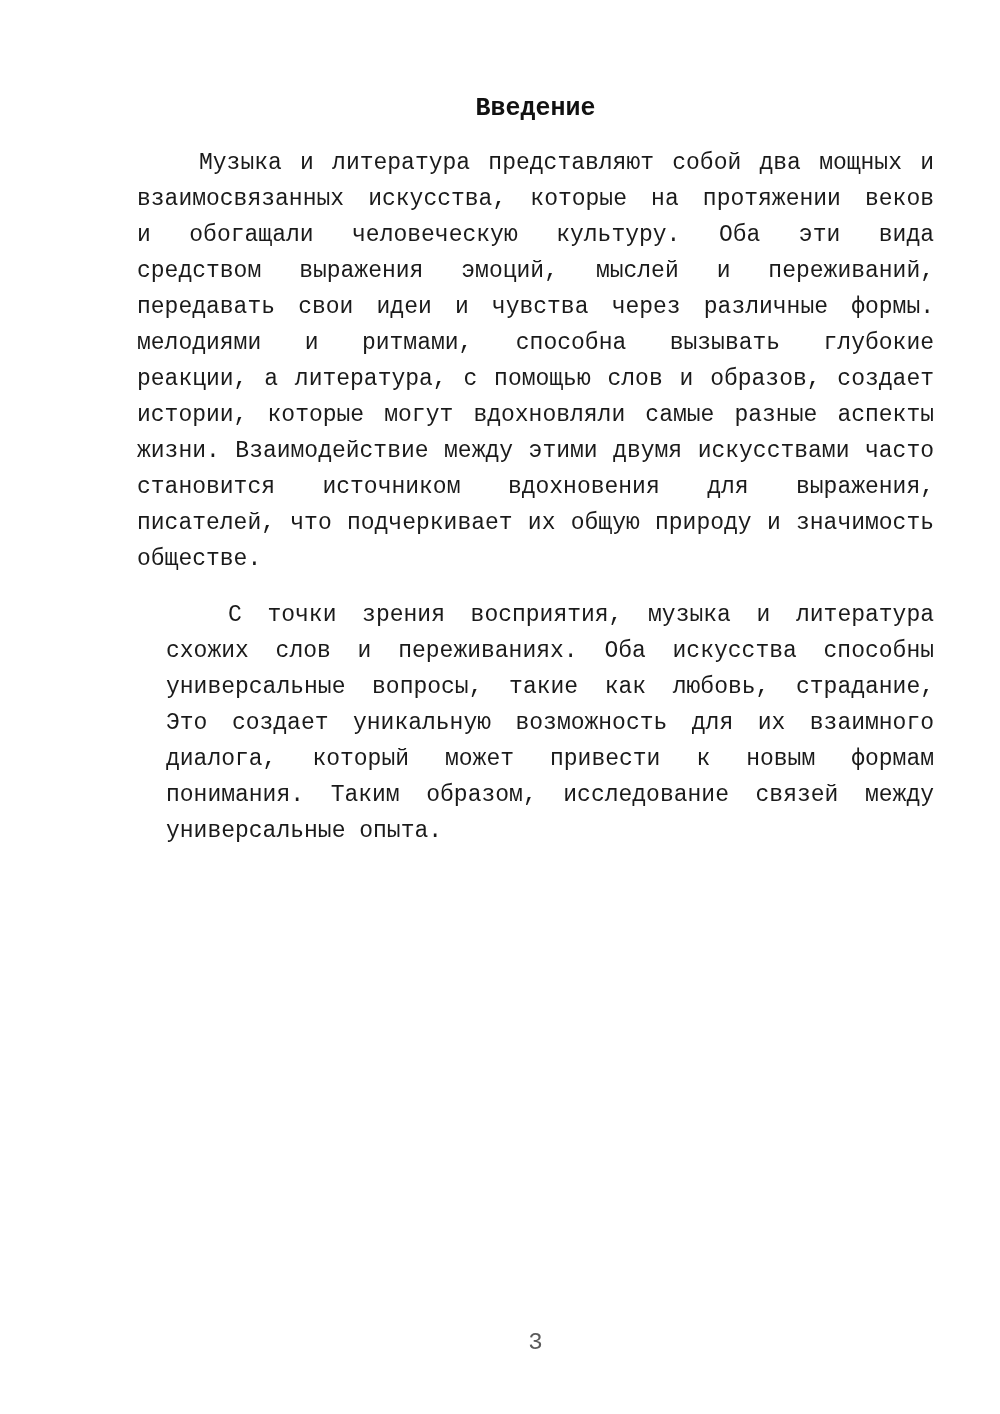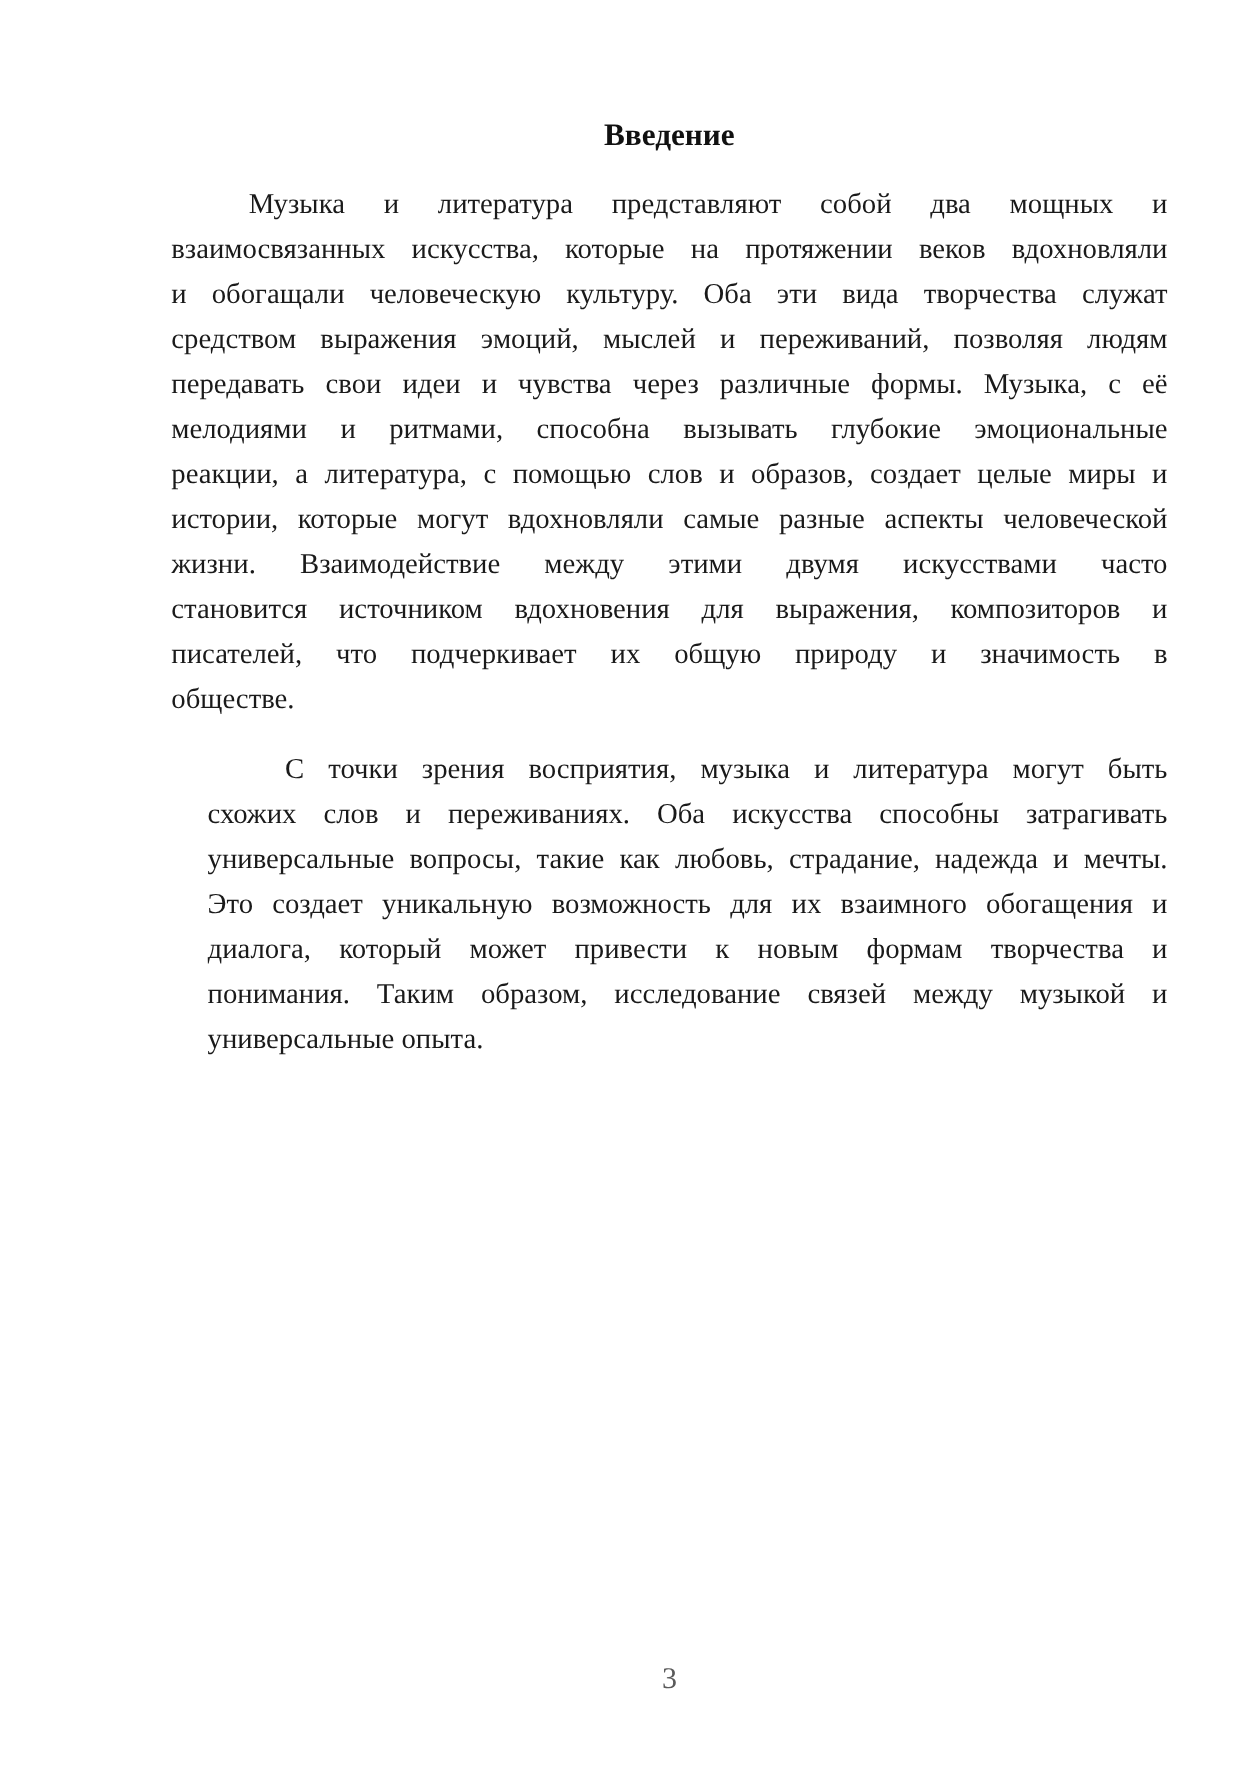--- a/index.html
+++ b/index.html
@@ -5,21 +5,21 @@
   html, body {
     margin: 0;
     padding: 0;
     background: #ffffff;
   }
   .page {
     position: relative;
     width: 1000px;
     height: 1414px;
     background: #ffffff;
-    font-family: Liberation Serif, serif;
+    font-family: Liberation Mono, monospace;
     color: #1a1a1a;
     overflow: hidden;
   }
   .title {
     position: absolute;
     top: 93px;
     left: 137px;
     width: 797px;
     margin: 0;
     text-align: center;

